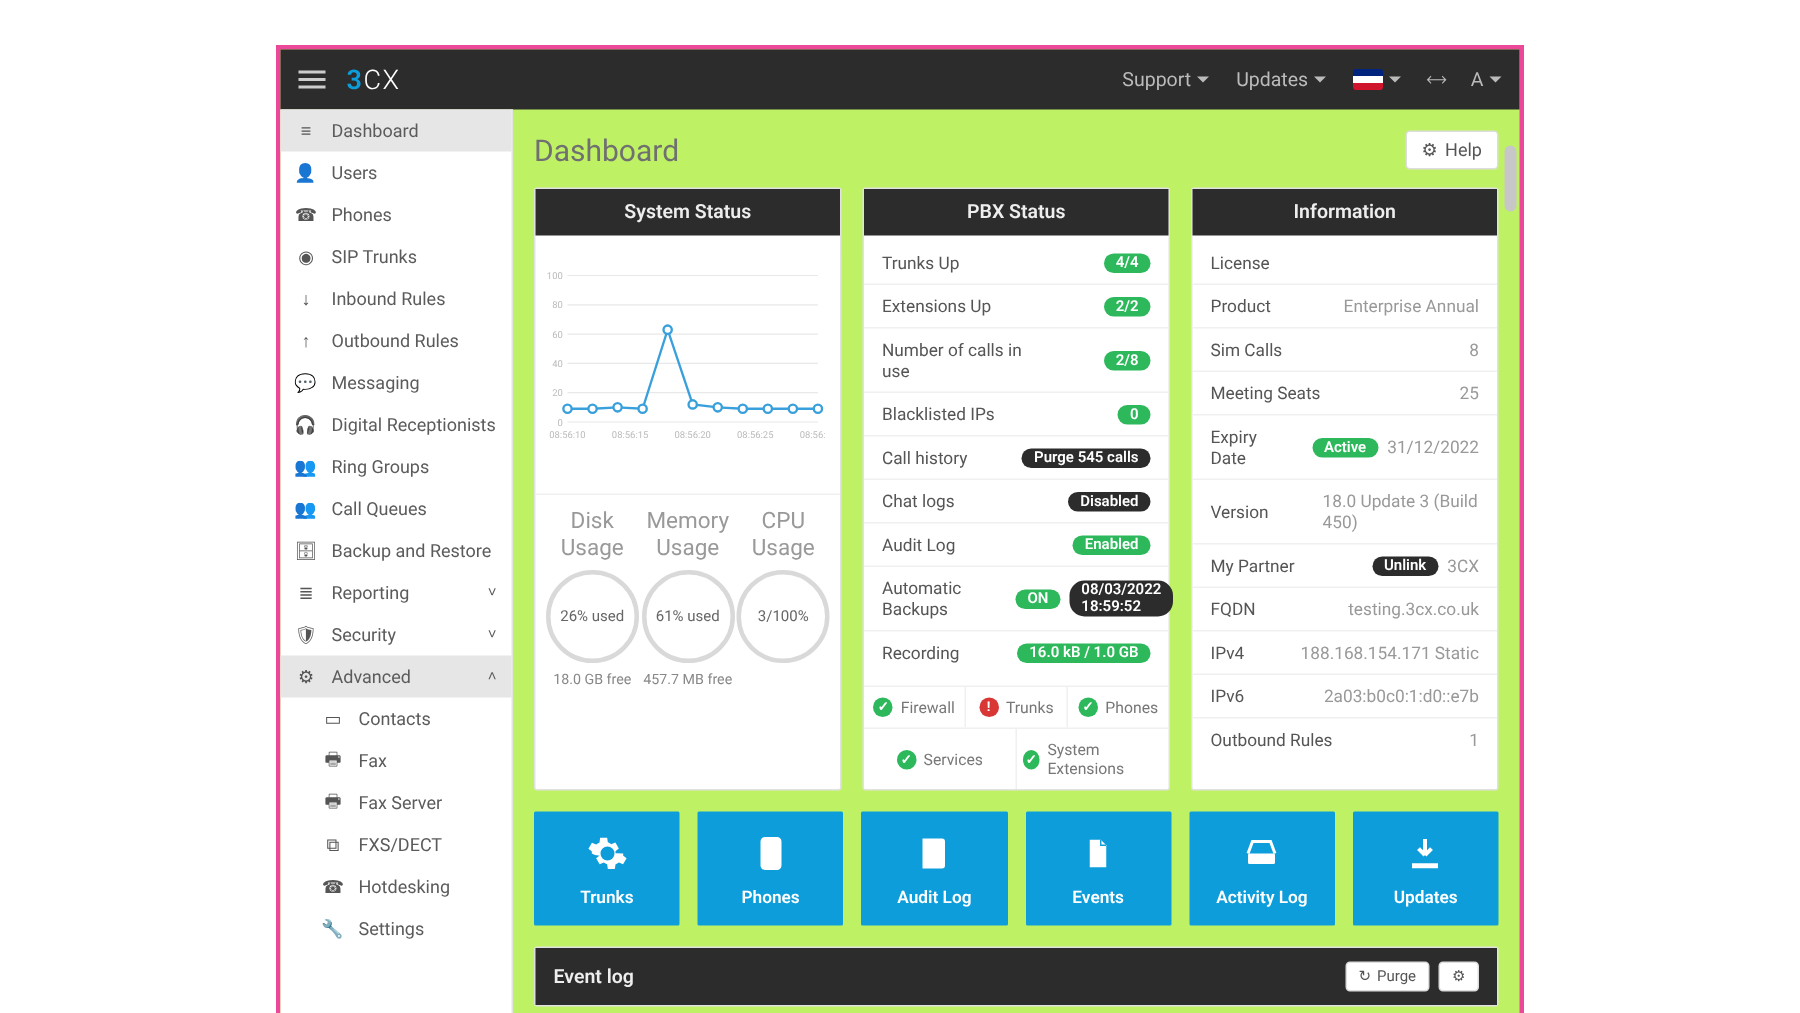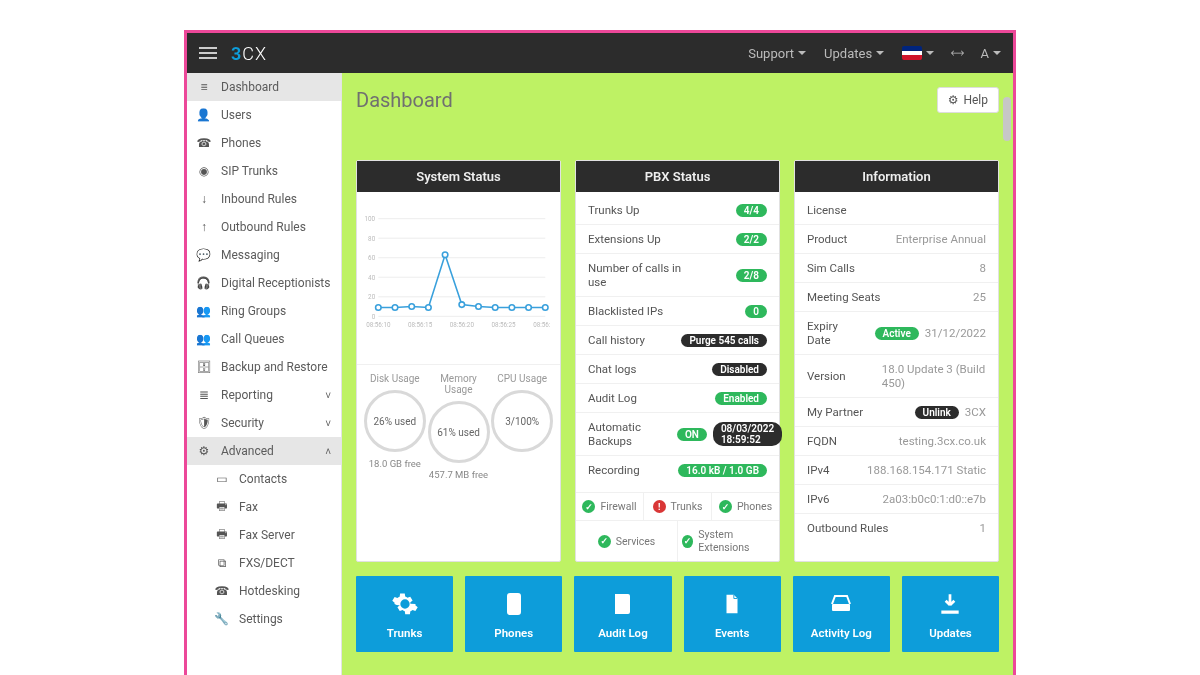--- a/index.html
+++ b/index.html
@@ -23,21 +23,21 @@
 .side-sub { padding-left: 28px; }
 .side-icon { width: 14px; height: 14px; display: inline-flex; align-items: center; justify-content: center; color: #555; font-size: 12px; }
 .side-chev { margin-left: auto; font-size: 10px; }
 
 .main { flex: 1; padding: 14px 14px 14px 14px; overflow: auto; }
 .page-head { display: flex; align-items: center; margin-bottom: 12px; }
 .page-title { font-size: 20px; font-weight: 400; color: #707070; }
 .help-btn { margin-left: auto; background: #fff; border: 1px solid #ddd; border-radius: 3px; padding: 5px 10px; font-size: 12px; color: #555; display: flex; align-items: center; gap: 5px; cursor: pointer; }
 
 .cards-row { display: flex; gap: 14px; margin-bottom: 14px; }
-.card { background: #fff; border: 1px solid #e1e1e1; border-radius: 2px; flex: 1; min-width: 0; margin-top: 35px; }
+.card { background: #fff; border: 1px solid #e1e1e1; border-radius: 2px; flex: 1; min-width: 0; }
 .card-header { background: #2c2c2c; color: #eee; font-size: 13px; font-weight: 600; text-align: center; padding: 8px; position: relative; }
 .card-body { padding: 4px 0 8px; }
 .kv { display: flex; align-items: center; justify-content: space-between; padding: 7px 12px; font-size: 11.5px; color: #555; border-top: 1px solid #f0f0f0; gap: 36px; }
 .kv:first-child { border-top: 0; }
 .badge { border-radius: 10px; padding: 1px 8px; font-size: 10px; font-weight: 600; color: #fff; }
 .badge-green { background: #2eb85c; }
 .badge-dark { background: #2c2c2c; }
 .badge-row { display: flex; gap: 6px; align-items: center; }
 .val-muted { color: #999; }
 
@@ -49,21 +49,21 @@
 .dot-r { background: #d93636; }
 
 .chart-area { padding: 6px 10px 6px 4px; }
 .axis-label { font-size: 8px; fill: #bbb; }
 .grid-line { stroke: #e8e8e8; stroke-width: 1; }
 .line-path { stroke: #39a0dc; stroke-width: 2; fill: none; }
 .pt { fill: #fff; stroke: #39a0dc; stroke-width: 2; }
 
 .gauges { display: flex; border-top: 1px solid #f0f0f0; margin-top: 6px; padding: 8px 6px 4px; }
 .gauge { flex: 1; text-align: center; }
-.gauge-title { font-size: 10px; color: #999; margin-bottom: 6px; }
+.gauge-title { font-size: 15px; color: #999; margin-bottom: 6px; }
 .ring { width: 62px; height: 62px; border-radius: 50%; border: 3px solid #d9d9d9; display: inline-flex; align-items: center; justify-content: center; font-size: 10px; color: #666; position: relative; }
 .gauge-sub { font-size: 9.5px; color: #888; margin-top: 6px; }
 
 .tiles-row { display: flex; gap: 12px; margin-bottom: 14px; }
 .tile { flex: 1; background: #0d9dda; color: #fff; text-align: center; padding: 14px 6px 12px; cursor: pointer; border-radius: 1px; }
 .tile-icon { font-size: 24px; margin-bottom: 8px; height: 28px; display: flex; align-items: center; justify-content: center; }
 .tile-label { font-size: 11.5px; font-weight: 600; }
 
 .eventlog-head { background: #2c2c2c; color: #eee; font-size: 13px; font-weight: 600; padding: 9px 12px; display: flex; align-items: center; }
 .eventlog-actions { margin-left: auto; display: flex; gap: 6px; }

